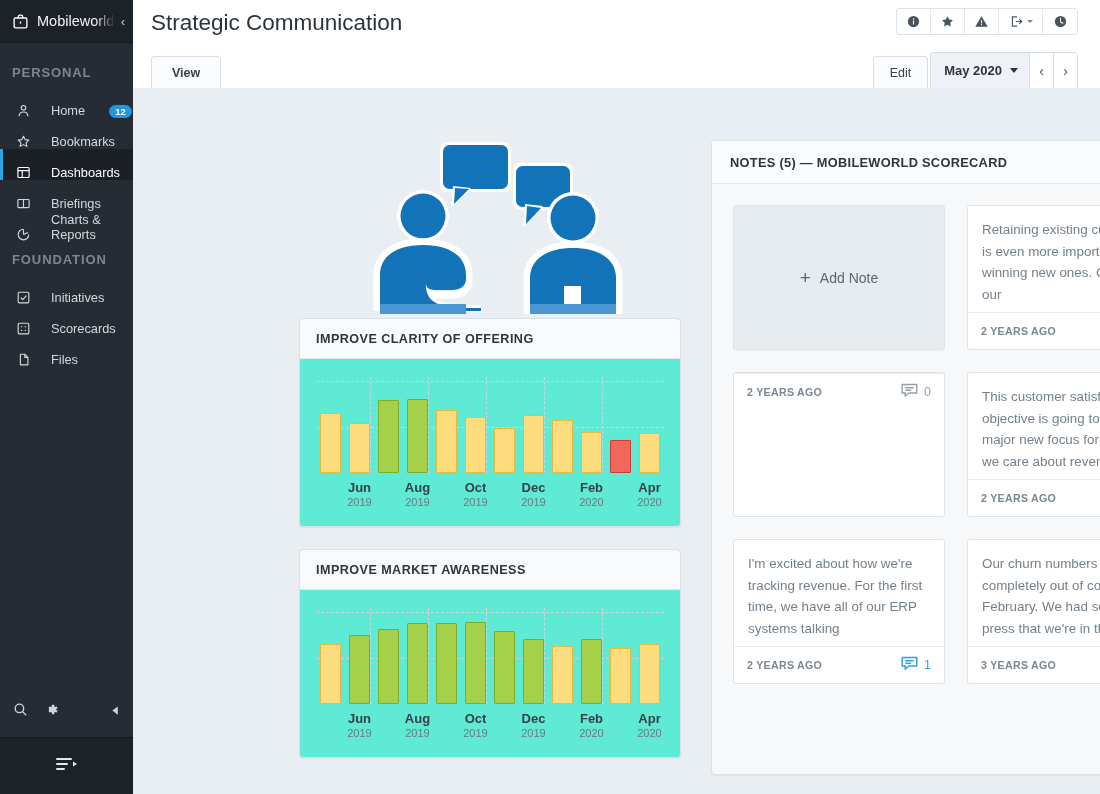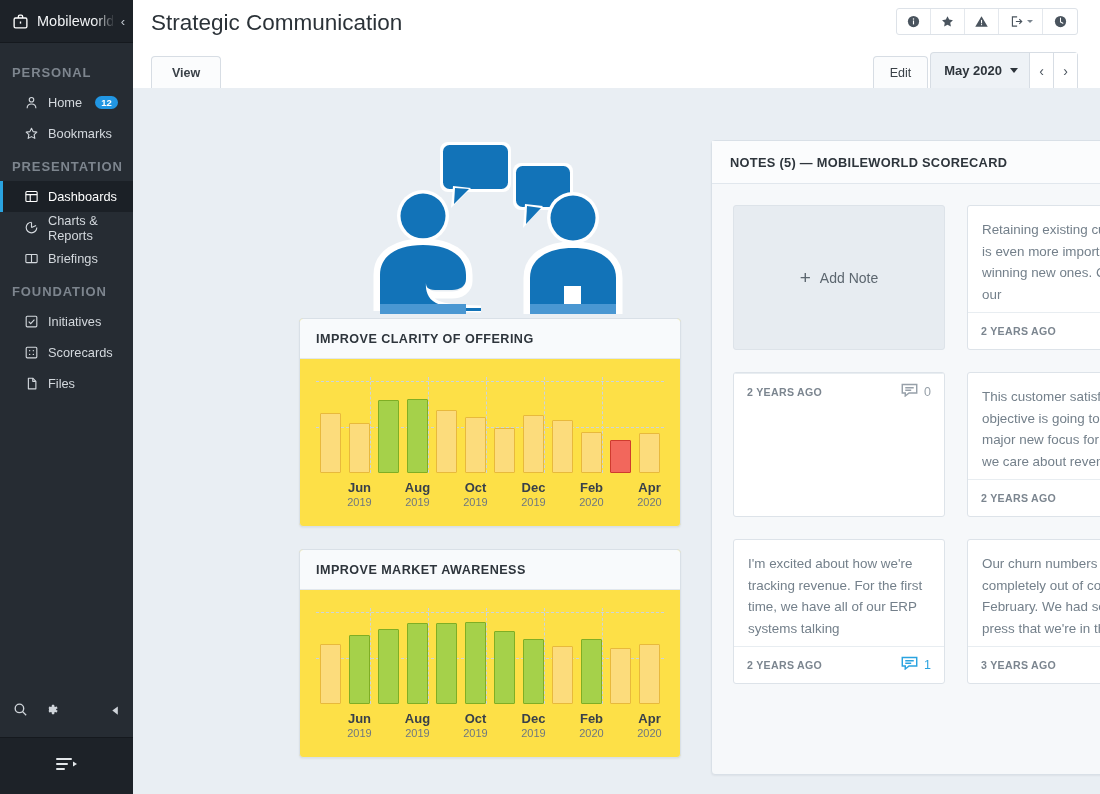--- a/index.html
+++ b/index.html
@@ -36,22 +36,22 @@
     color: #c3c9d0; font-size: 13px; line-height: 1;
     flex: 0 0 auto; cursor: pointer;
   }
   .sb-scroll { flex: 1 1 auto; padding-top: 12px; overflow: hidden; }
   .sb-group {
     color: #7d858e; font-size: 13px; font-weight: 700;
     letter-spacing: 0.9px; padding: 10px 0 7px 12px;
     text-transform: uppercase;
   }
   .sb-item {
-    display: flex; align-items: center; gap: 9px;
-    height: 31px; padding-left: 24px; position: relative;
+    display: flex; align-items: flex-end; gap: 20px;
+    height: 31px; padding-left: 16px; position: relative;
     color: #d3d8dd; font-size: 12.8px; cursor: pointer;
   }
   .sb-item .ic { width: 15px; height: 15px; flex: 0 0 15px; display: block; }
   .sb-item.active { background: #1b2026; color: #ffffff; }
   .sb-item.active::before {
     content: ""; position: absolute; left: 0; top: 0; bottom: 0;
     width: 3px; background: #2aa3e0;
   }
   .sb-badge {
     background: #2196e3; color: #fff; font-size: 9.5px; font-weight: 700;
@@ -139,21 +139,21 @@
     flex: 1 1 auto; position: relative; overflow: hidden;
     padding: 0; background: #e9eef3;
   }
   .illus {
     position: absolute; left: 232px; top: 48px;
     width: 285px; height: 200px;
   }
 
   .left-col { position: absolute; left: 166px; top: 230px; width: 382px; }
   .card {
-    background: #fde047; border: 1px solid #d9e0e7; border-radius: 4px;
+    background: #5eead4; border: 1px solid #d9e0e7; border-radius: 4px;
     box-shadow: 0 1px 2px rgba(30,40,50,.06);
     overflow: hidden;
   }
   .card + .card { margin-top: 22px; }
   .card-head {
     padding: 13px 16px 12px; font-size: 12.6px; font-weight: 700;
     letter-spacing: .45px; color: #2e353c;
     border-bottom: 1px solid #e1e7ed; background: #f8fafc;
   }
   .card-body { padding: 18px 16px 16px; }
@@ -263,51 +263,50 @@
 
       <div class="sb-item">
         <span class="ic">
           <svg viewBox="0 0 24 24" width="15" height="15" fill="none" stroke="#d3d8dd" stroke-width="1.8" stroke-linejoin="round">
             <path d="M12 3.6l2.6 5.4 5.9.8-4.3 4.1 1.1 5.9L12 17l-5.3 2.8 1.1-5.9L3.5 9.8l5.9-.8z"></path>
           </svg>
         </span>
         <span>Bookmarks</span>
       </div>
 
-      <div class="sb-group">PRESENTATION</div>
 
       <div class="sb-item active">
         <span class="ic">
           <svg viewBox="0 0 24 24" width="15" height="15" fill="none" stroke="#fff" stroke-width="1.8">
             <rect x="3" y="4" width="18" height="16" rx="1.6"></rect>
             <path d="M3 9h18M10 9v11"></path>
           </svg>
         </span>
         <span>Dashboards</span>
+      </div>
+
+      <div class="sb-item">
+        <span class="ic">
+          <svg viewBox="0 0 24 24" width="15" height="15" fill="none" stroke="#d3d8dd" stroke-width="1.8">
+            <rect x="3" y="5.5" width="18" height="13" rx="1.4"></rect>
+            <path d="M12 5.8v12.4"></path>
+          </svg>
+        </span>
+        <span>Briefings</span>
       </div>
 
       <div class="sb-item">
         <span class="ic">
           <svg viewBox="0 0 24 24" width="15" height="15" fill="none" stroke="#d3d8dd" stroke-width="1.8">
             <path d="M12 3.5a8.5 8.5 0 1 0 8.5 8.5"></path>
             <path d="M12 12V3.8"></path>
             <path d="M12 12l7.4-3.2"></path>
           </svg>
         </span>
         <span>Charts &amp; Reports</span>
-      </div>
-
-      <div class="sb-item">
-        <span class="ic">
-          <svg viewBox="0 0 24 24" width="15" height="15" fill="none" stroke="#d3d8dd" stroke-width="1.8">
-            <rect x="3" y="5.5" width="18" height="13" rx="1.4"></rect>
-            <path d="M12 5.8v12.4"></path>
-          </svg>
-        </span>
-        <span>Briefings</span>
       </div>
 
       <div class="sb-group">FOUNDATION</div>
 
       <div class="sb-item">
         <span class="ic">
           <svg viewBox="0 0 24 24" width="15" height="15" fill="none" stroke="#d3d8dd" stroke-width="1.8">
             <rect x="3.5" y="3.5" width="17" height="17" rx="1.6"></rect>
             <path d="M7.5 12.3l3.2 3.2 6-6.6"></path>
           </svg>

